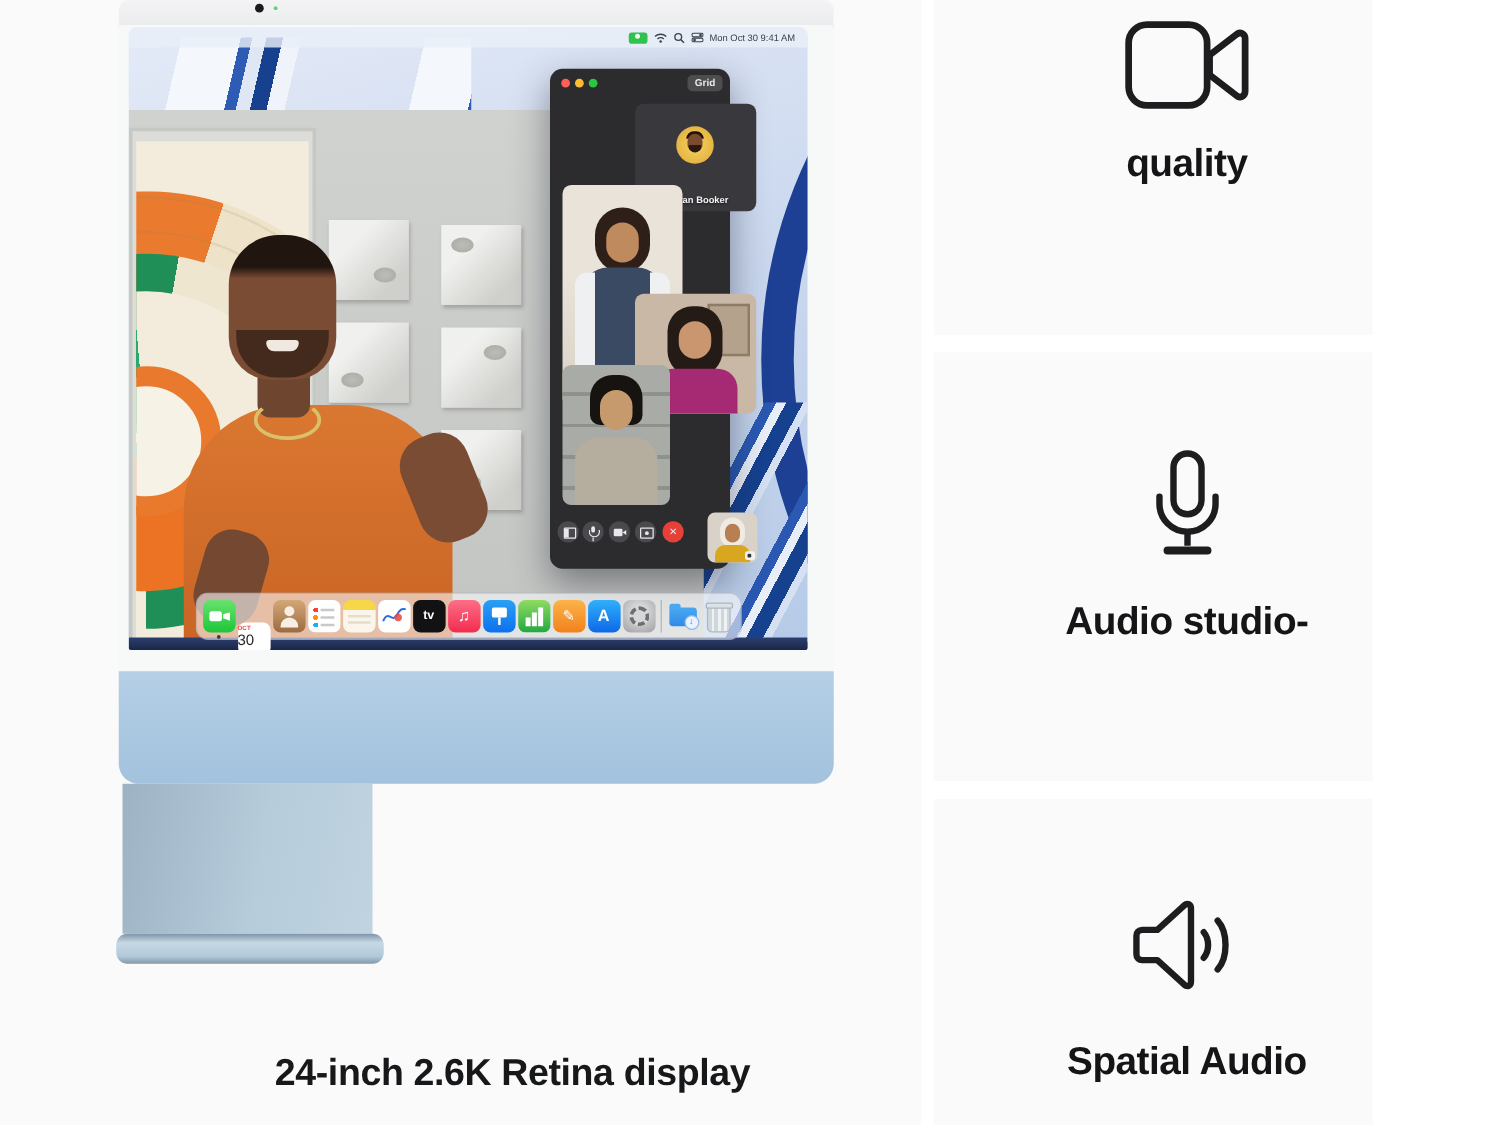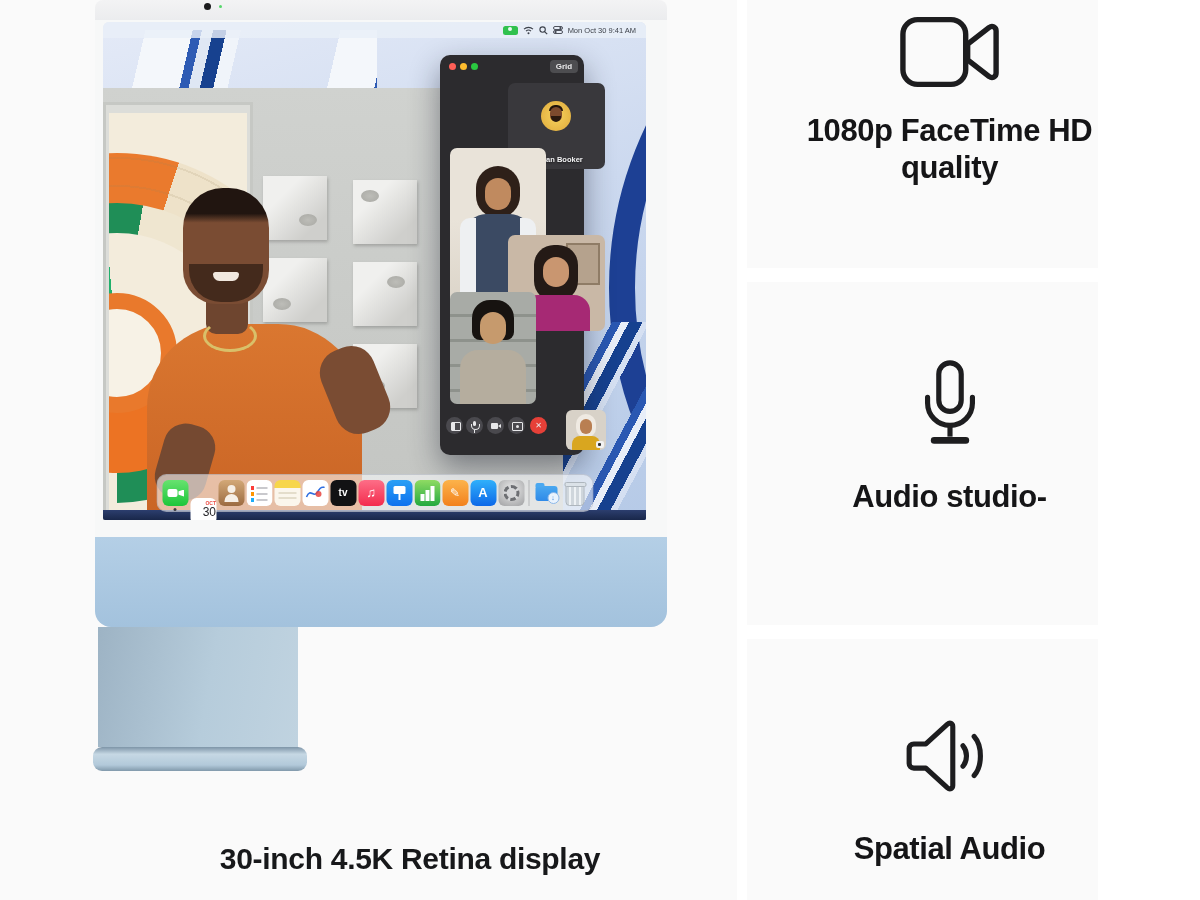--- a/index.html
+++ b/index.html
@@ -155,21 +155,21 @@
   
   .dock{position:absolute;left:50%;transform:translateX(-50%);bottom:8px;height:36px;z-index:5;
         background:rgba(248,250,252,.6);border:1px solid rgba(110,120,140,.28);border-radius:10px;
         display:flex;align-items:center;gap:2px;padding:0 5px;}
   .di{width:26px;height:26px;border-radius:6px;position:relative;flex:none;}
   .di-facetime{background:linear-gradient(180deg,#67e26f,#1dc63a);}
   .di-facetime::before{content:"";position:absolute;left:5px;top:9px;width:10px;height:8px;background:#fff;border-radius:2px;}
   .di-facetime::after{content:"";position:absolute;left:16px;top:9.5px;width:6px;height:7px;background:#fff;
                       clip-path:polygon(0 30%,100% 0,100% 100%,0 70%);}
   .run-dot{position:absolute;left:11.5px;bottom:-5px;width:3px;height:3px;border-radius:50%;background:#3c3c40;}
-  .di-calendar{background:#fff;text-align:right;margin-top:35px;}
+  .di-calendar{background:#fff;text-align:left;margin-top:35px;}
   .cal-m{display:block;font-size:5px;font-weight:700;color:#ec4b42;margin-top:3px;line-height:5px;}
   .cal-d{display:block;font-size:12px;color:#26262a;line-height:13px;}
   .di-contacts{background:linear-gradient(180deg,#d3a877,#9c6b41);}
   .di-contacts::before{content:"";position:absolute;left:9px;top:5px;width:8px;height:8px;border-radius:50%;background:#f7efe6;}
   .di-contacts::after{content:"";position:absolute;left:6px;top:14px;width:14px;height:8px;border-radius:7px 7px 0 0;background:#f7efe6;}
   .di-reminders{background:#fff;
     background-image:radial-gradient(circle 2px at 6px 8px,#fc3d39 97%,transparent),
       radial-gradient(circle 2px at 6px 14px,#ff9500 97%,transparent),
       radial-gradient(circle 2px at 6px 20px,#1badf8 97%,transparent),
       linear-gradient(#c9c9cd,#c9c9cd),linear-gradient(#c9c9cd,#c9c9cd),linear-gradient(#c9c9cd,#c9c9cd);
@@ -392,30 +392,29 @@
           </div>
 
         </div>
       </div>
 
       <div class="chin"></div>
       <div class="stand"></div>
       <div class="foot"></div>
     </div>
 
-    <div class="caption">30-inch 4.5K Retina display</div>
+    <div class="caption">24-inch 2.6K Retina display</div>
   </div>
 
   <div class="card card1">
     <svg class="f-icon" style="top:13px" width="102" height="78" viewBox="0 0 104 76">
       <rect x="4" y="5" width="64" height="66" rx="15" fill="none" stroke="#1d1d1f" stroke-width="5.5"></rect>
       <path d="M70 30 L92 13 C95 10.5 99 12.6 99 16.5 V59.5 C99 63.4 95 65.5 92 63 L70 46 Z" fill="none" stroke="#1d1d1f" stroke-width="5.5" stroke-linejoin="round"></path>
     </svg>
     <div class="f-text" style="top:112px">
-      <div>1080p FaceTime HD</div>
       <div>quality</div>
     </div>
   </div>
 
   <div class="card card2">
     <svg class="f-icon" style="top:78px" width="62" height="86" viewBox="0 0 62 92">
       <rect x="19" y="3" width="24" height="52" rx="12" fill="none" stroke="#1d1d1f" stroke-width="5.5"></rect>
       <path d="M7 40 v6 c0 13.3 10.7 24 24 24 s24 -10.7 24 -24 v-6" fill="none" stroke="#1d1d1f" stroke-width="5.5" stroke-linecap="round"></path>
       <line x1="31" y1="70" x2="31" y2="82" stroke="#1d1d1f" stroke-width="5.5"></line>
       <line x1="14" y1="86" x2="48" y2="86" stroke="#1d1d1f" stroke-width="7" stroke-linecap="round"></line>

